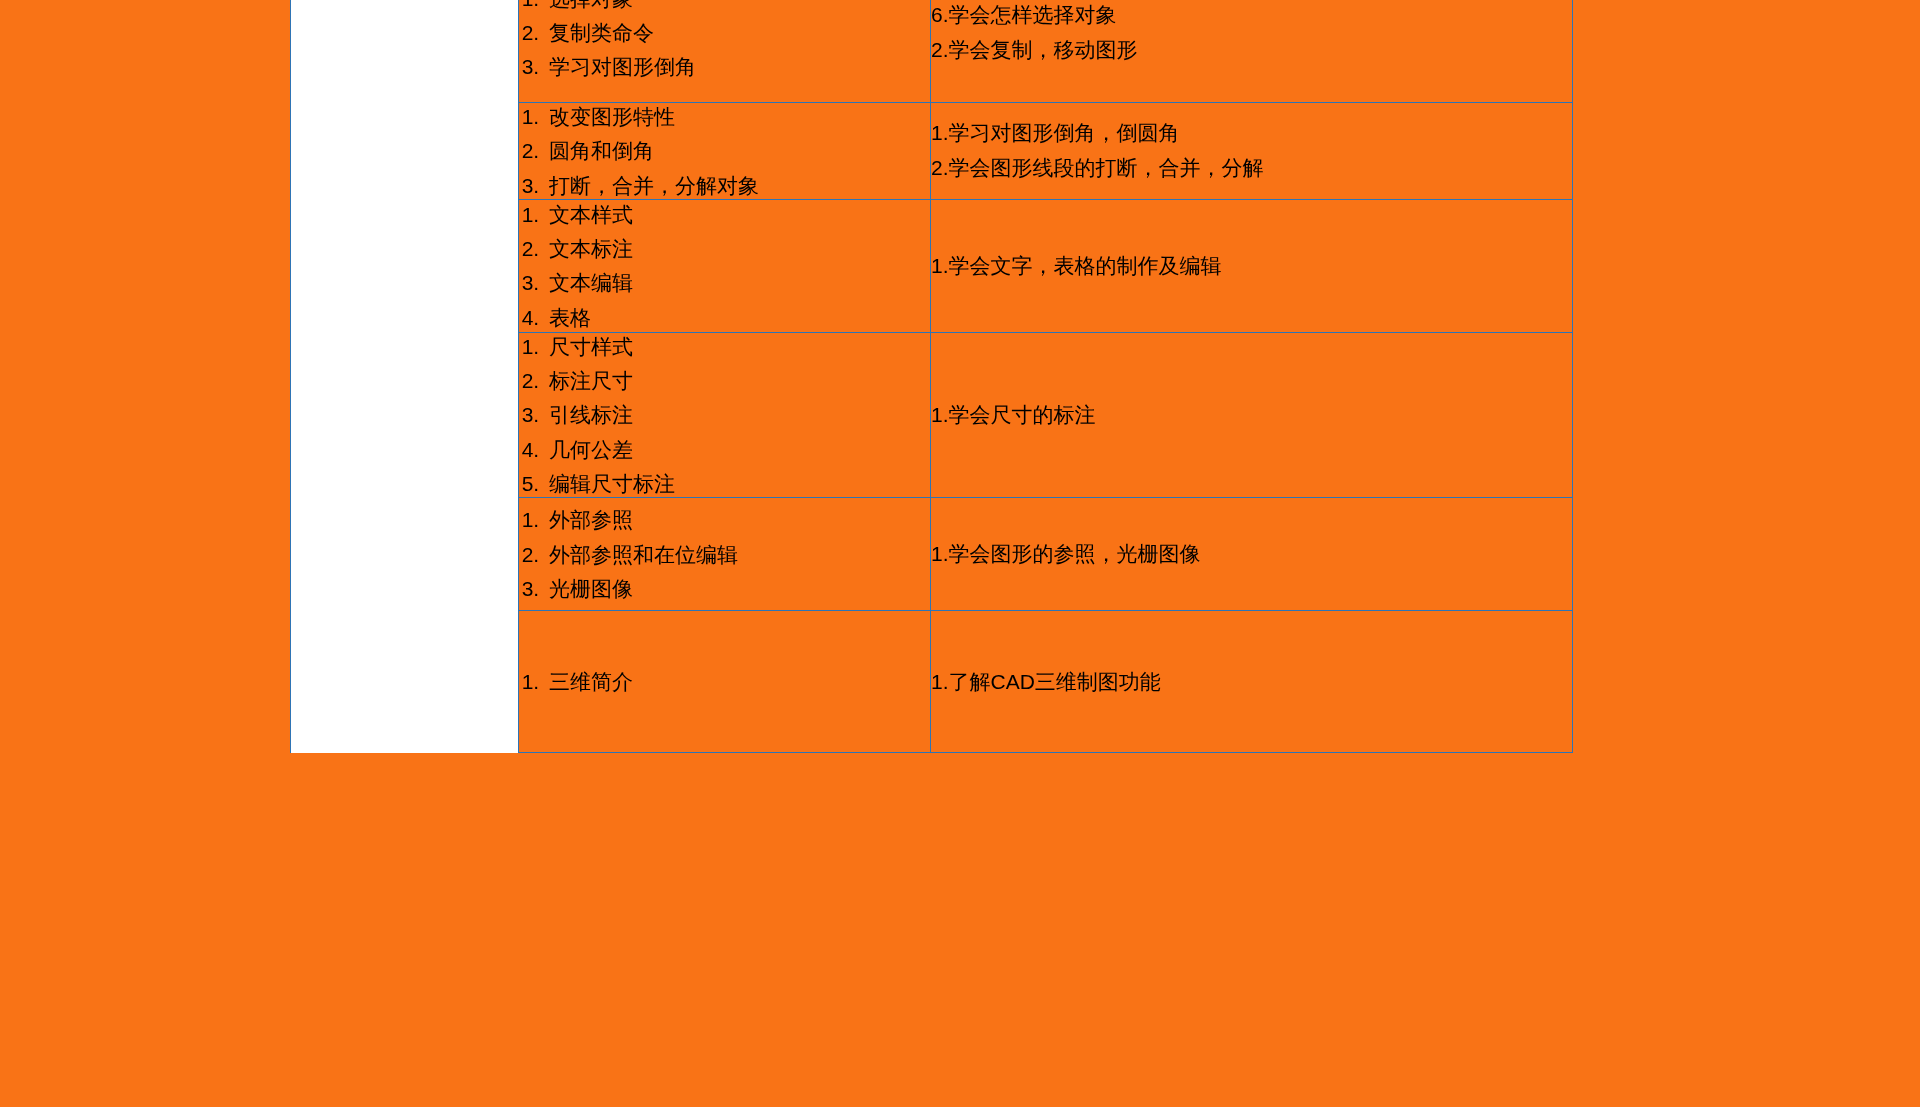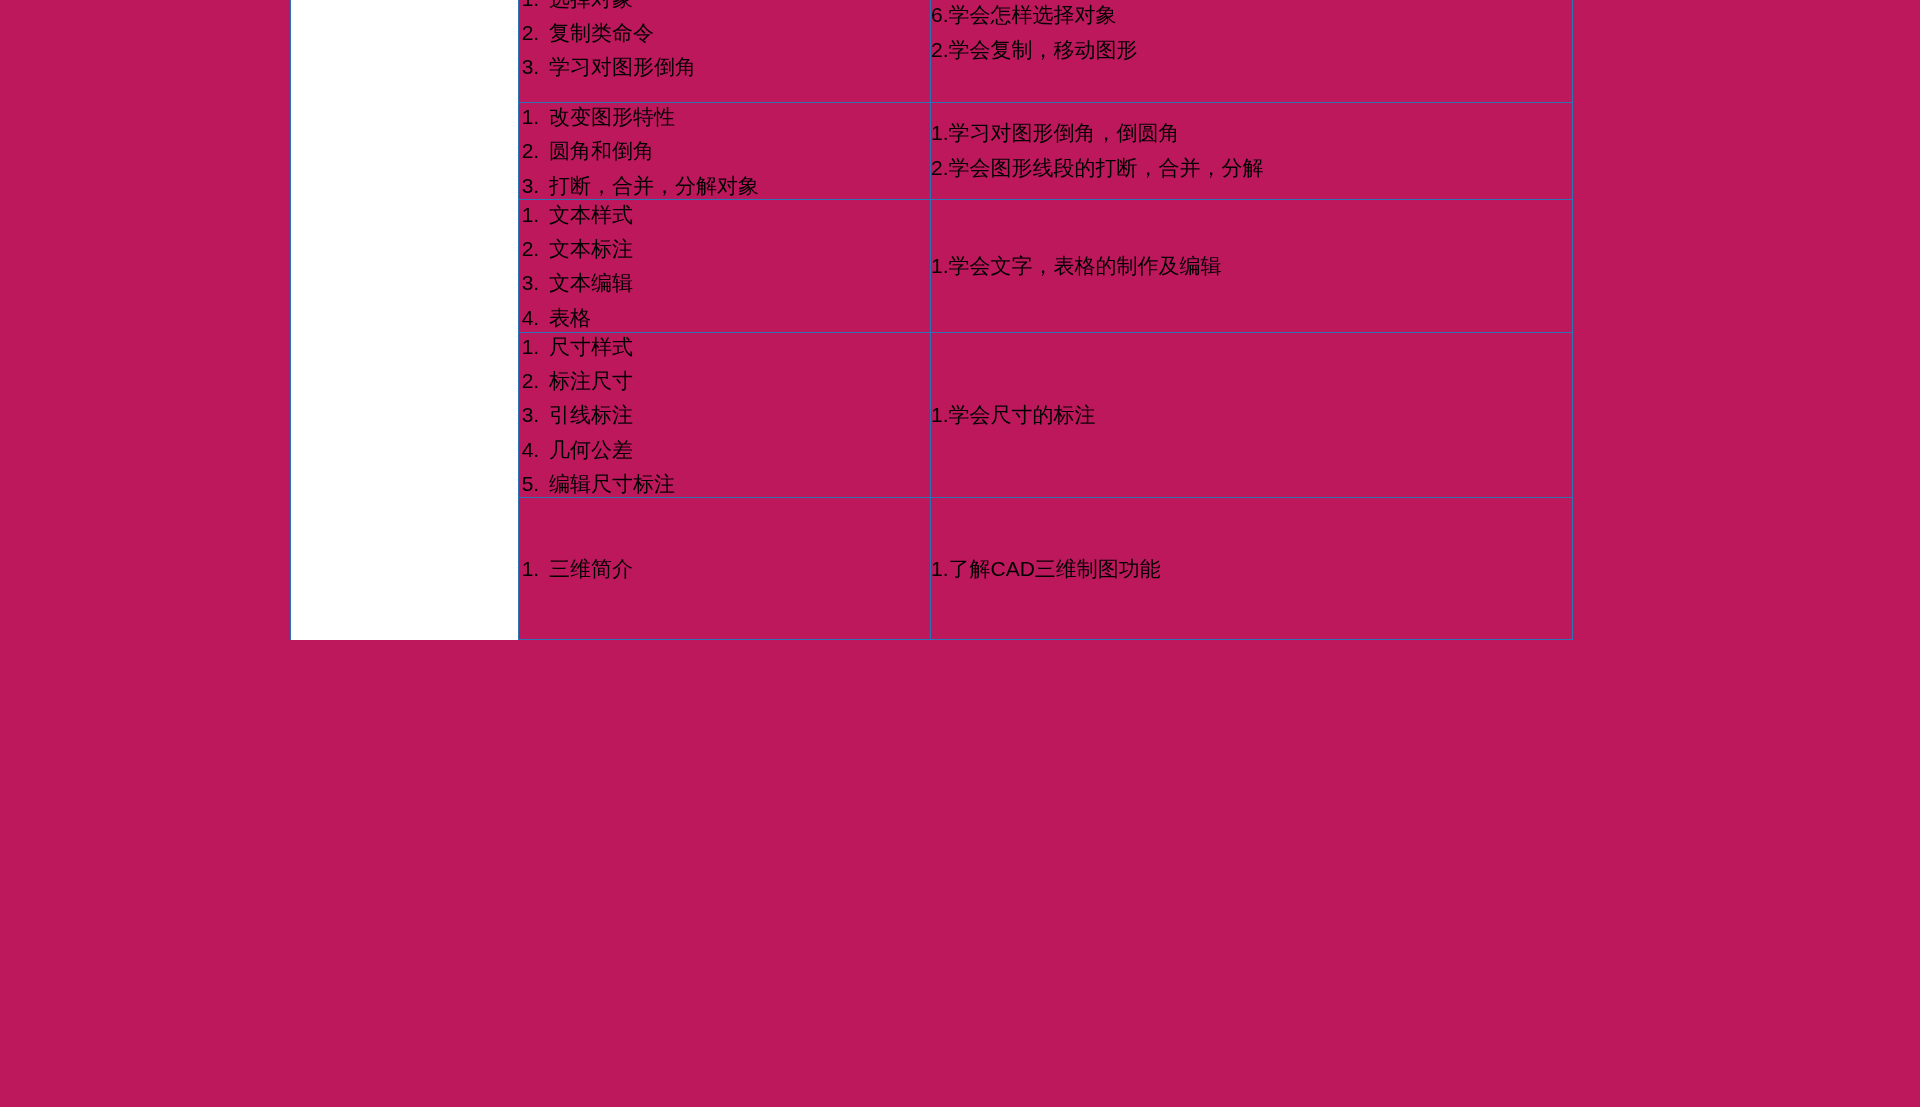--- a/index.html
+++ b/index.html
@@ -11,21 +11,21 @@
     overflow: hidden;
   }
   body {
     font-family: "Liberation Sans", sans-serif;
     color: #000000;
   }
   .page {
     position: relative;
     width: 1920px;
     height: 1107px;
-    background: #be185d;
+    background: #f97316;
   }
   
   .doc-table {
     position: absolute;
     left: 290px;
     top: -38px;
     width: 1282px;
     border-collapse: collapse;
     table-layout: fixed;
   }
@@ -140,20 +140,33 @@
             <li>几何公差</li>
             <li>编辑尺寸标注</li>
           </ol>
         </td>
         <td class="cell-right">
           <div class="goal-line">1.学会尺寸的标注</div>
         </td>
       </tr>
 
 
+      <tr style="height:113px;">
+        <td class="cell-left"></td>
+        <td class="cell-mid">
+          <ol>
+            <li>外部参照</li>
+            <li>外部参照和在位编辑</li>
+            <li>光栅图像</li>
+          </ol>
+        </td>
+        <td class="cell-right">
+          <div class="goal-line">1.学会图形的参照，光栅图像</div>
+        </td>
+      </tr>
 
       <tr style="height:142px;">
         <td class="cell-left"></td>
         <td class="cell-mid">
           <ol>
             <li>三维简介</li>
           </ol>
         </td>
         <td class="cell-right">
           <div class="goal-line">1.了解CAD三维制图功能</div>

